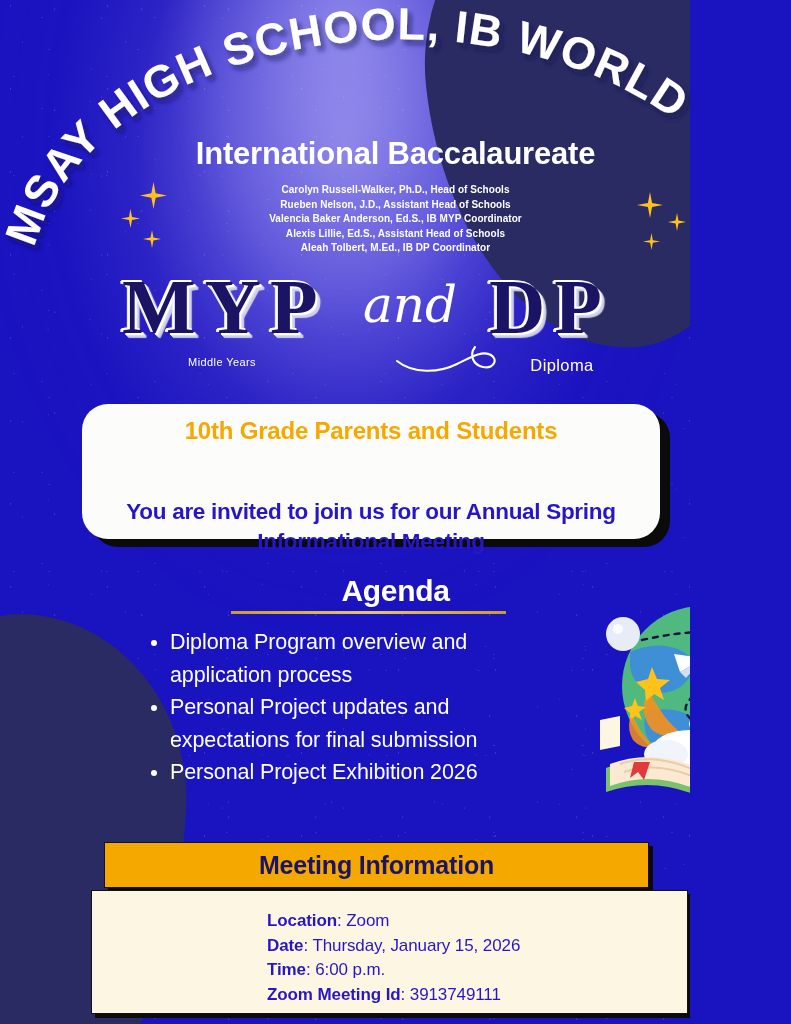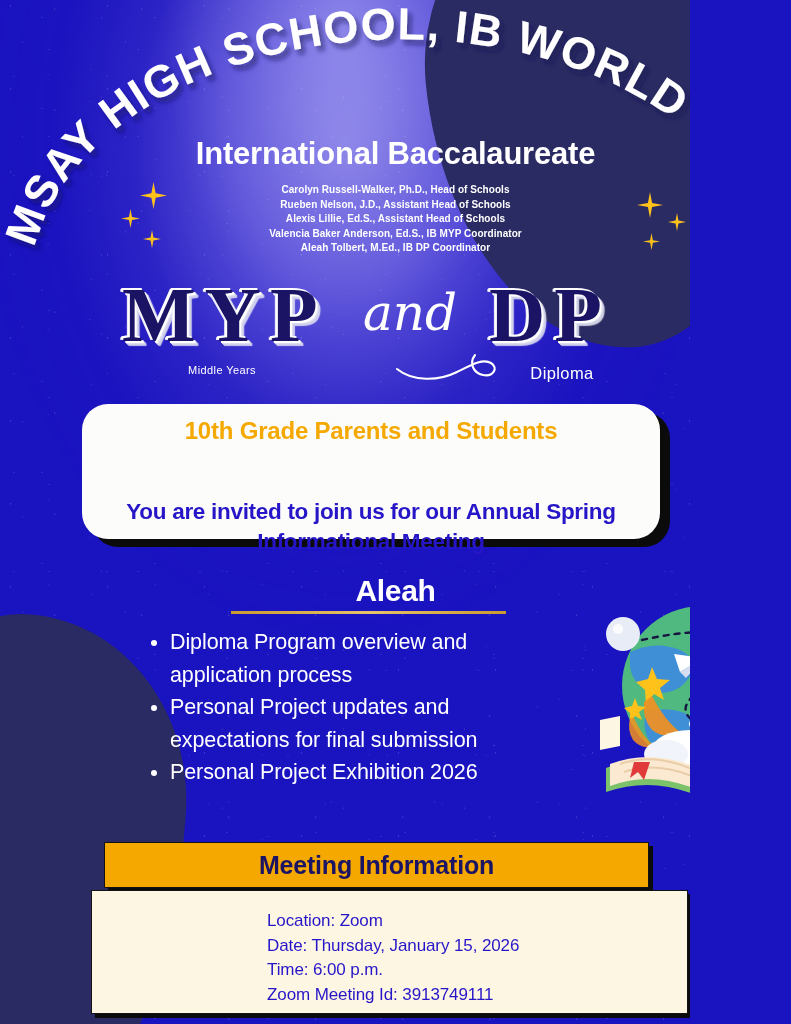--- a/index.html
+++ b/index.html
@@ -110,21 +110,21 @@
     letter-spacing:.05px;
   }
   
   .spark{
     position:absolute;
     background:#FFC21A;
     clip-path:polygon(50% 0%,58% 42%,100% 50%,58% 58%,50% 100%,42% 58%,0% 50%,42% 42%);
   }
   
   .progs{
-    position:absolute;left:0;top:276px;width:791px;height:110px;
+    position:absolute;left:0;top:268px;width:791px;height:110px;
   }
   .prog-myp{
     position:absolute;left:122px;top:0;
     font-family:"Liberation Serif", serif;
     font-weight:bold;
     font-size:78px;
     letter-spacing:9px;
     color:#1B1464;
     text-shadow:
        -2px -2px 0 #ffffff,  -3px -1px 0 #e9e9f7,
@@ -254,21 +254,21 @@
     box-sizing:border-box;
     padding:18px 0 0 175px;
   }
   .mi-row{
     color:#2716C8;
     font-size:17px;
     line-height:24.5px;
     letter-spacing:-.1px;
     white-space:nowrap;
   }
-  .mi-row b{font-weight:normal;}
+  .mi-row b{font-weight:bold;}
 </style>
 </head>
 <body>
 
 <div class="poster">
 
   <div class="bg-base"></div>
   <div class="bg-spotlight"></div>
   <div class="bg-spot-cone"></div>
   <div class="bg-noise"></div>
@@ -287,22 +287,22 @@
         <textPath href="#arcPath" startOffset="50%" text-anchor="middle">RAMSAY HIGH SCHOOL, IB WORLD STUDIES</textPath>
       </text>
     </svg>
   </div>
 
   <div class="subtitle">International Baccalaureate</div>
 
   <div class="staff">
     <div>Carolyn Russell-Walker, Ph.D., Head of Schools</div>
     <div>Rueben Nelson, J.D., Assistant Head of Schools</div>
+    <div>Valencia Baker Anderson, Ed.S., IB MYP Coordinator</div>
     <div>Alexis Lillie, Ed.S., Assistant Head of Schools</div>
-    <div>Valencia Baker Anderson, Ed.S., IB MYP Coordinator</div>
     <div>Aleah Tolbert, M.Ed., IB DP Coordinator</div>
   </div>
 
   <div class="spark" style="left:140px;top:182px;width:27px;height:27px;"></div>
   <div class="spark" style="left:121px;top:209px;width:19px;height:19px;"></div>
   <div class="spark" style="left:143px;top:230px;width:18px;height:18px;"></div>
 
   <div class="spark" style="left:637px;top:192px;width:26px;height:26px;"></div>
   <div class="spark" style="left:668px;top:213px;width:18px;height:18px;"></div>
   <div class="spark" style="left:643px;top:233px;width:17px;height:17px;"></div>
@@ -317,21 +317,21 @@
     <div class="lbl-middle">Middle Years</div>
     <div class="lbl-diploma">Diploma</div>
   </div>
 
   <div class="invite-shadow"></div>
   <div class="invite">
     <div class="invite-head">10th Grade Parents and Students</div>
     <div class="invite-body">You are invited to join us for our Annual Spring Informational Meeting</div>
   </div>
 
-  <div class="agenda-title">Aleah</div>
+  <div class="agenda-title">Agenda</div>
   <div class="agenda-rule"></div>
   <ul class="agenda-list">
     <li>Diploma Program overview and application process</li>
     <li>Personal Project updates and expectations for final submission</li>
     <li>Personal Project Exhibition 2026</li>
   </ul>
 
   <div class="illus">
     <svg width="208" height="208" viewBox="0 0 208 208" xmlns="http://www.w3.org/2000/svg">
 

